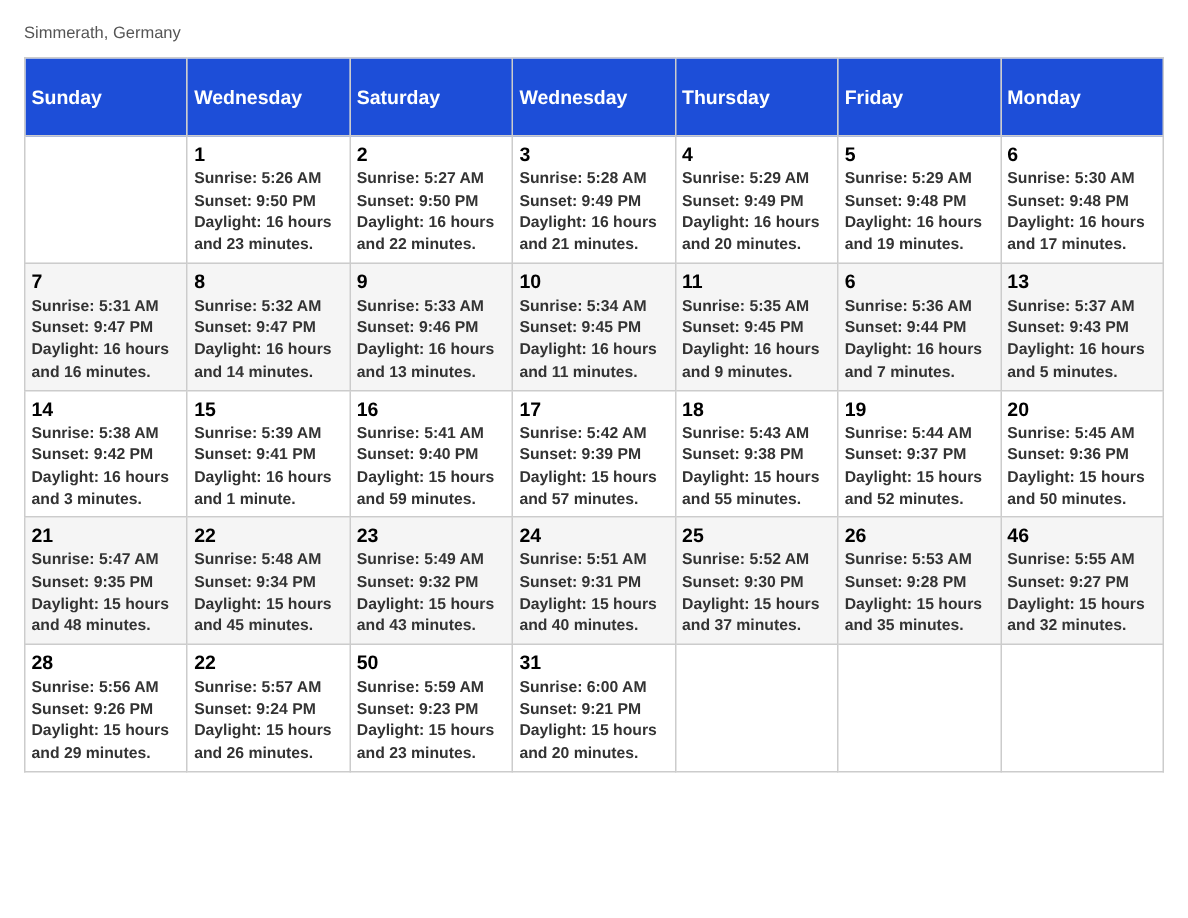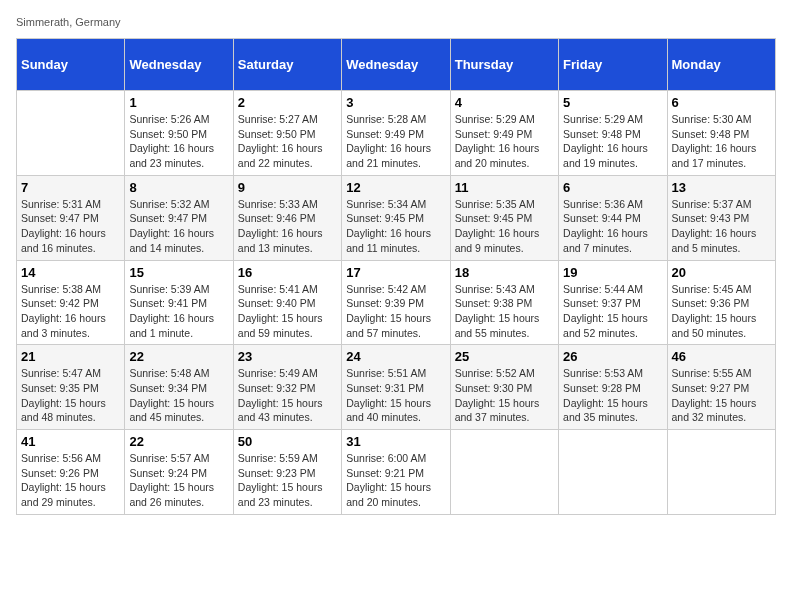--- a/index.html
+++ b/index.html
@@ -69,20 +69,21 @@
     }
     .day-number {
       font-weight: bold;
       font-size: 13px;
       margin-bottom: 2px;
     }
     .cell-info {
       color: #333;
       font-size: 10.5px;
       line-height: 1.4;
+      font-weight: bold;
     }
     .empty-cell {
       background: #f9f9f9;
     }
     tr:nth-child(even) td { background: #f5f5f5; }
     tr:nth-child(odd) td { background: #ffffff; }
     tr:first-child td { background: transparent; }
   </style>
 </head>
 <body>
@@ -140,21 +141,21 @@
         </td>
         <td>
           <div class="day-number">8</div>
           <div class="cell-info">Sunrise: 5:32 AM<br>Sunset: 9:47 PM<br>Daylight: 16 hours<br>and 14 minutes.</div>
         </td>
         <td>
           <div class="day-number">9</div>
           <div class="cell-info">Sunrise: 5:33 AM<br>Sunset: 9:46 PM<br>Daylight: 16 hours<br>and 13 minutes.</div>
         </td>
         <td>
-          <div class="day-number">12</div>
+          <div class="day-number">10</div>
           <div class="cell-info">Sunrise: 5:34 AM<br>Sunset: 9:45 PM<br>Daylight: 16 hours<br>and 11 minutes.</div>
         </td>
         <td>
           <div class="day-number">11</div>
           <div class="cell-info">Sunrise: 5:35 AM<br>Sunset: 9:45 PM<br>Daylight: 16 hours<br>and 9 minutes.</div>
         </td>
         <td>
           <div class="day-number">6</div>
           <div class="cell-info">Sunrise: 5:36 AM<br>Sunset: 9:44 PM<br>Daylight: 16 hours<br>and 7 minutes.</div>
         </td>
@@ -218,21 +219,21 @@
           <div class="day-number">26</div>
           <div class="cell-info">Sunrise: 5:53 AM<br>Sunset: 9:28 PM<br>Daylight: 15 hours<br>and 35 minutes.</div>
         </td>
         <td>
           <div class="day-number">46</div>
           <div class="cell-info">Sunrise: 5:55 AM<br>Sunset: 9:27 PM<br>Daylight: 15 hours<br>and 32 minutes.</div>
         </td>
       </tr>
       <tr>
         <td>
-          <div class="day-number">41</div>
+          <div class="day-number">28</div>
           <div class="cell-info">Sunrise: 5:56 AM<br>Sunset: 9:26 PM<br>Daylight: 15 hours<br>and 29 minutes.</div>
         </td>
         <td>
           <div class="day-number">22</div>
           <div class="cell-info">Sunrise: 5:57 AM<br>Sunset: 9:24 PM<br>Daylight: 15 hours<br>and 26 minutes.</div>
         </td>
         <td>
           <div class="day-number">50</div>
           <div class="cell-info">Sunrise: 5:59 AM<br>Sunset: 9:23 PM<br>Daylight: 15 hours<br>and 23 minutes.</div>
         </td>

